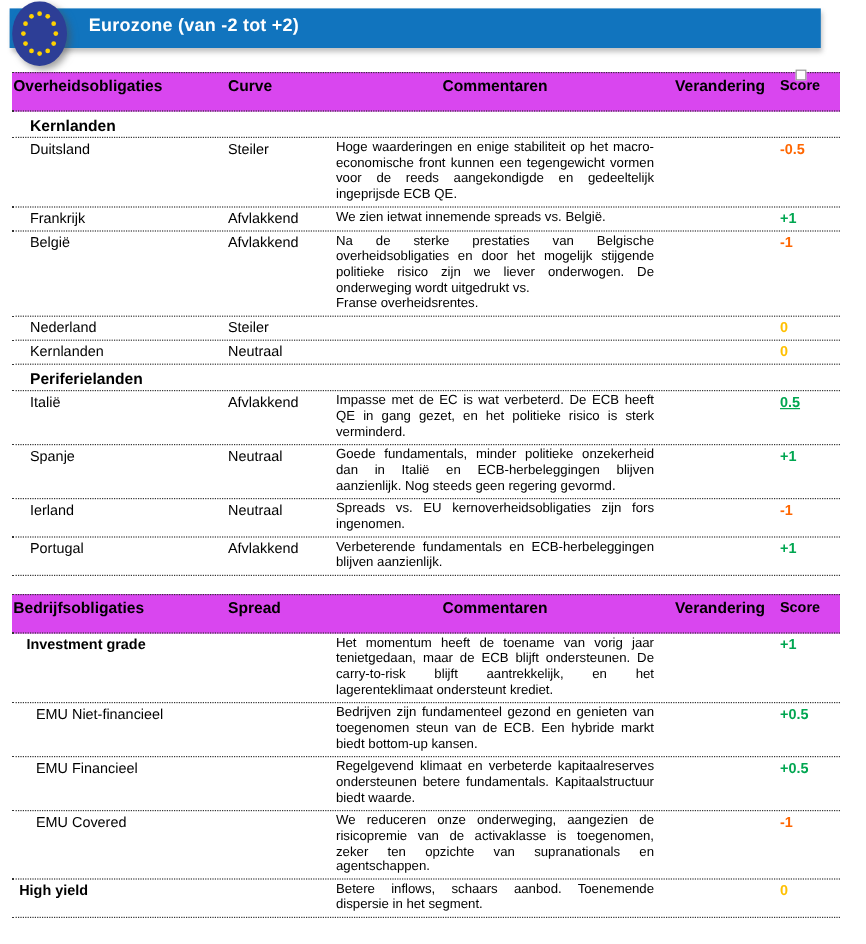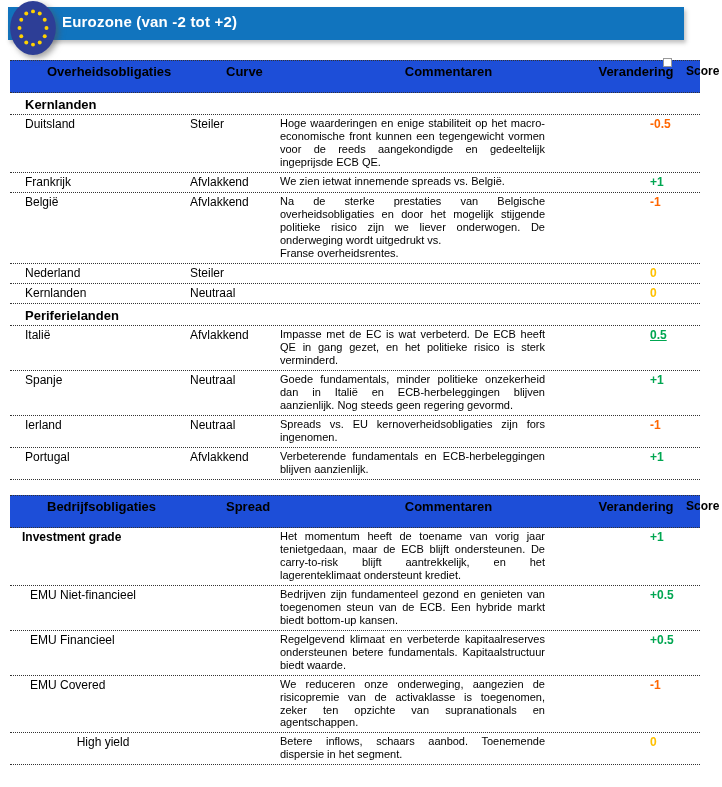--- a/index.html
+++ b/index.html
@@ -8,49 +8,49 @@
     font-family:"Liberation Sans","DejaVu Sans",sans-serif;color:#000;
     position:relative;
   }
   
   .banner-wrap{position:relative;height:60px;}
   .banner{
     position:absolute;left:8px;top:7px;width:676px;height:33px;
     background:#1174BE;box-shadow:2px 3px 4px rgba(120,120,120,.45);
   }
   .banner-title{
-    position:absolute;left:62px;top:13px;color:#fff;font-weight:bold;
+    position:absolute;left:74px;top:13px;color:#fff;font-weight:bold;
     font-size:15px;letter-spacing:.2px;
   }
   .emblem{position:absolute;left:10px;top:1px;width:46px;height:54px;
     filter:drop-shadow(3px 3px 3px rgba(80,80,80,.55));}
   
   .tbl{margin:0 12px 0 10px;width:690px;}
   .grid{display:grid;grid-template-columns:180px 90px 270px 100px 50px;}
   .hdr{
-    background:#1d4ed8;border-top:1px dotted #333;border-bottom:1px dotted #333;
-    font-weight:bold;font-size:13px;padding-top:3px;padding-bottom:13px;padding-left:36px;
+    background:#d946ef;border-top:1px dotted #333;border-bottom:1px dotted #333;
+    font-weight:bold;font-size:13px;padding-top:3px;padding-bottom:13px;
   }
   .hdr .c1{padding-left:1px;}
   .hdr .c2,.hdr .c3,.hdr .c4,.hdr .c5{text-align:left;}
   .row{border-bottom:1px dotted #333;padding-top:2px;padding-bottom:3px;
     font-size:12px;line-height:1.18;}
   .cell{vertical-align:top;}
   .c1{padding-left:15px;}
   .c2{text-align:left;}
   .c3{text-align:justify;white-space:pre-line;font-size:11px;padding-right:5px;}
   .c5{text-align:left;font-weight:bold;font-size:12px;}
   .section{
     font-weight:bold;font-size:13px;padding:4px 0 2px 15px;
     border-bottom:1px dotted #333;
   }
   .gap{height:15px;}
   .bold-name .c1{font-weight:bold;padding-left:12px;}
   .indent-name .c1{padding-left:20px;}
-  .bold-name-left .c1{font-weight:normal;padding-left:6px;text-align:center;}
+  .bold-name-left .c1{font-weight:bold;padding-left:6px;}
   
   .handle{position:absolute;left:663px;top:58px;width:7px;height:7px;
     background:#fff;border:1px solid #999;z-index:5;}
 </style>
 </head>
 <body>
 
 <div class="banner-wrap">
   <div class="banner"></div>
   <span class="banner-title">Eurozone (van -2 tot +2)</span>

